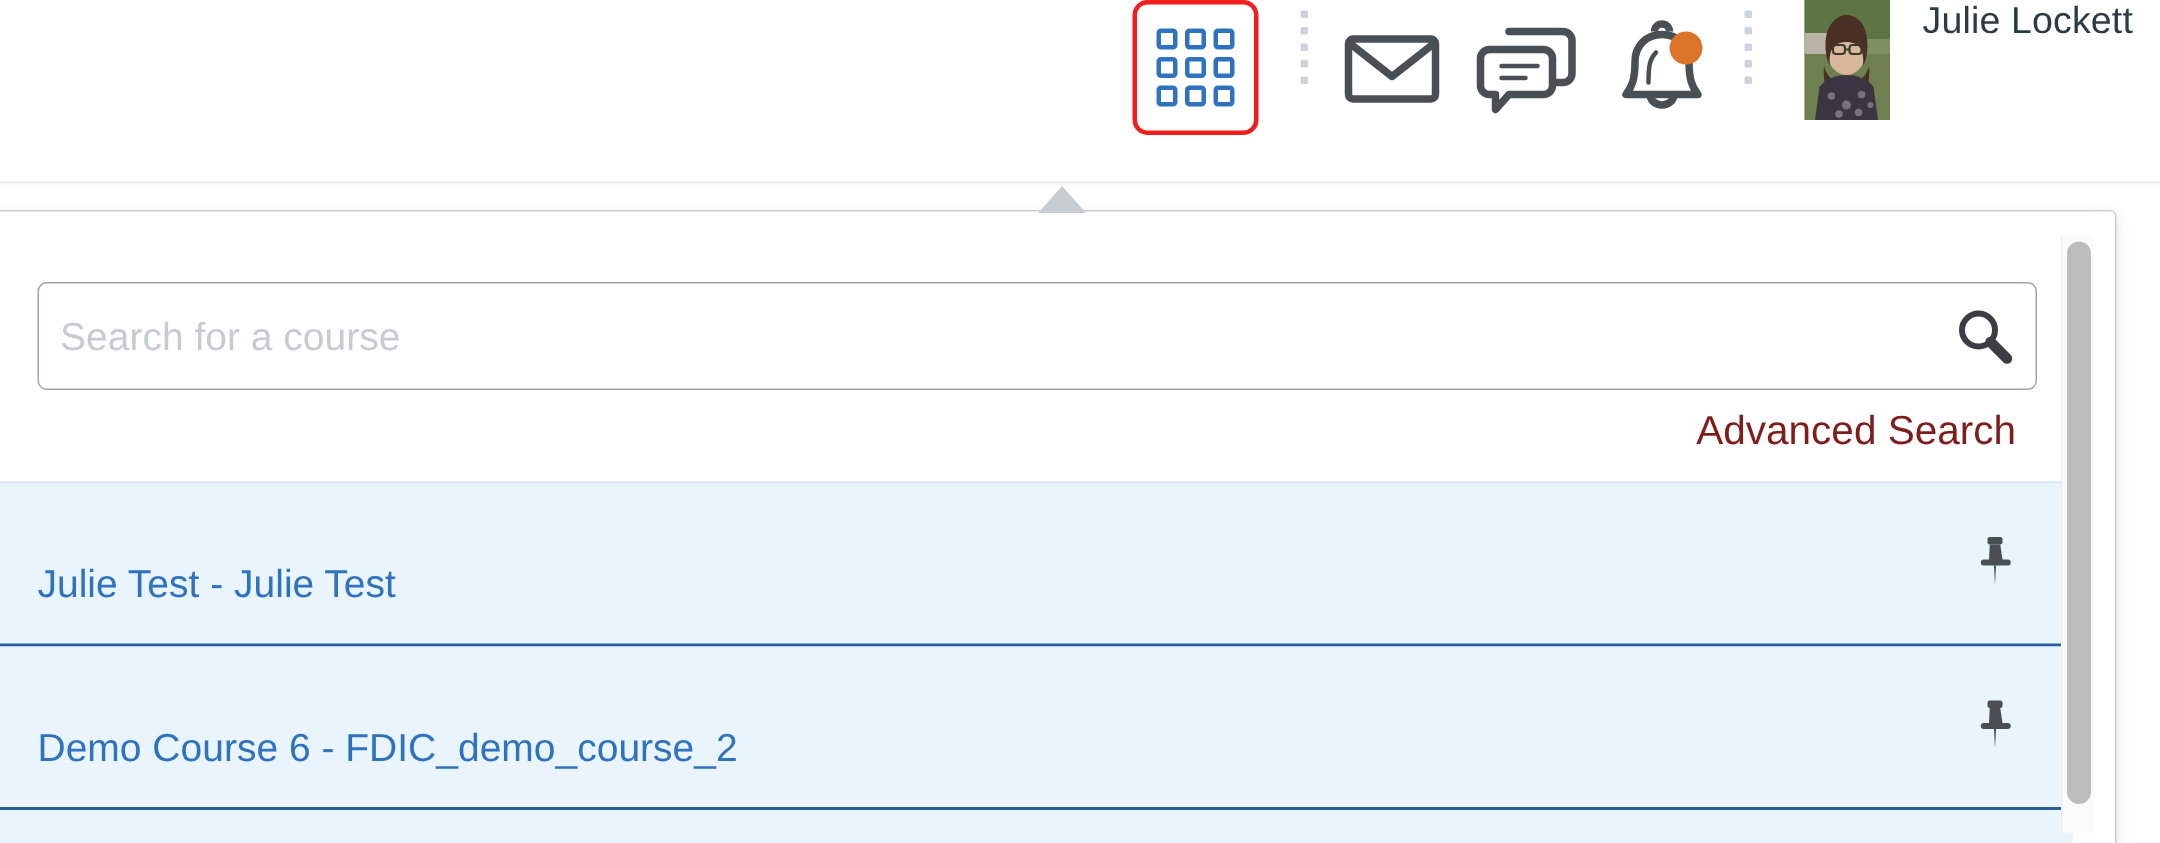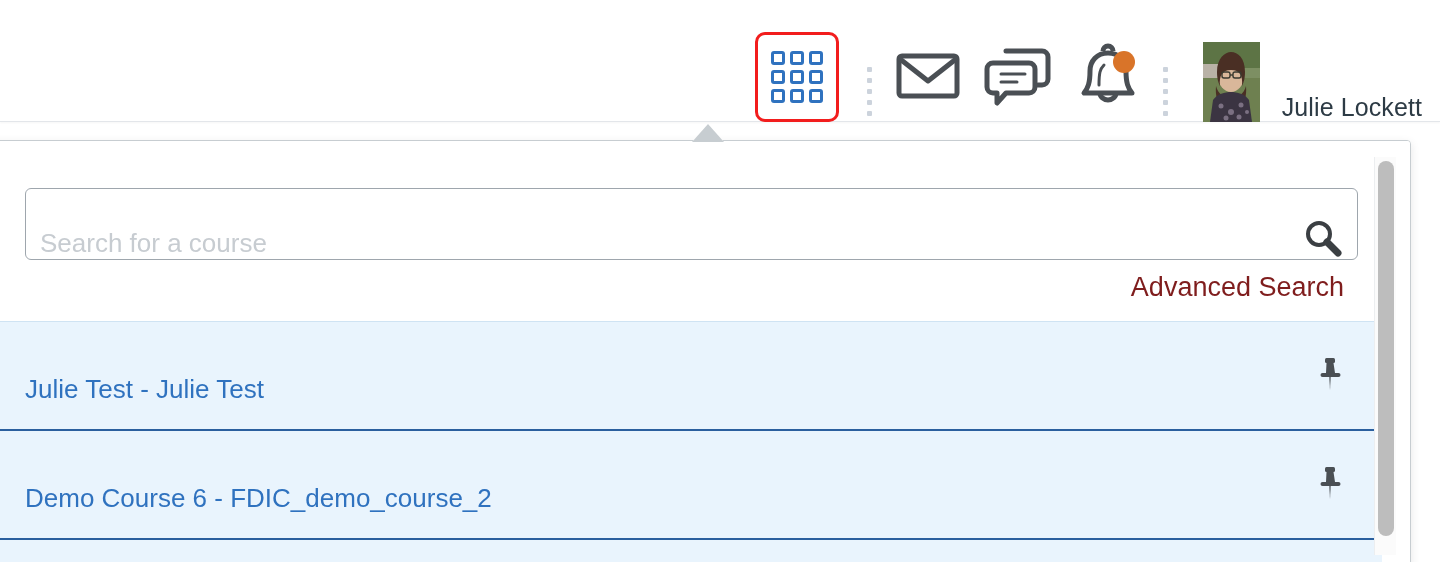--- a/index.html
+++ b/index.html
@@ -19,21 +19,21 @@
     height: 122px;
     background: #ffffff;
     border-bottom: 1px solid #e3e6ea;
     box-shadow: 0 1px 2px rgba(0,0,0,0.04);
   }
   .header-right {
     position: absolute;
     right: 0; top: 0;
     height: 122px;
     display: flex;
-    align-items: flex-end;
+    align-items: flex-start;
     gap: 0;
     padding-right: 18px;
   }
 
   
   .waffle-btn {
     width: 84px;
     height: 90px;
     border: 3px solid #f21d1d;
     border-radius: 10px;
@@ -156,21 +156,21 @@
     position: relative;
     padding: 47px 24px 0 38px;
   }
   .search-box {
     position: relative;
     height: 72px;
     border: 1px solid #9ea6ad;
     border-radius: 6px;
     background: #ffffff;
     display: flex;
-    align-items: flex-end;
+    align-items: center;
   }
   .search-input {
     flex: 1;
     border: none;
     outline: none;
     background: transparent;
     font-family: "Liberation Sans", sans-serif;
     font-size: 26px;
     color: #2d3b45;
     padding: 0 16px 0 14px;

